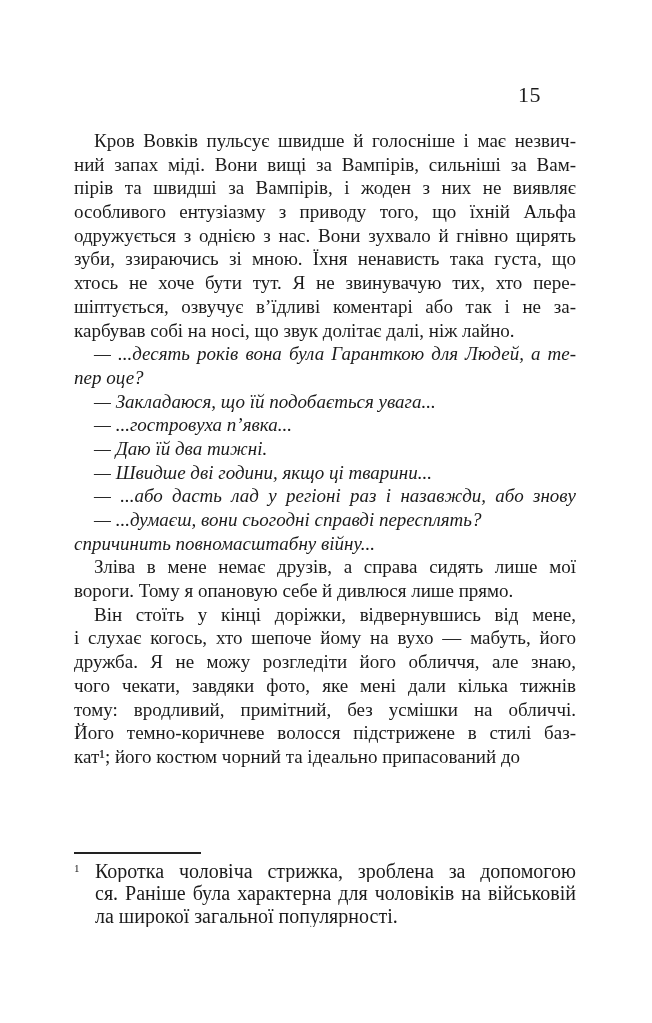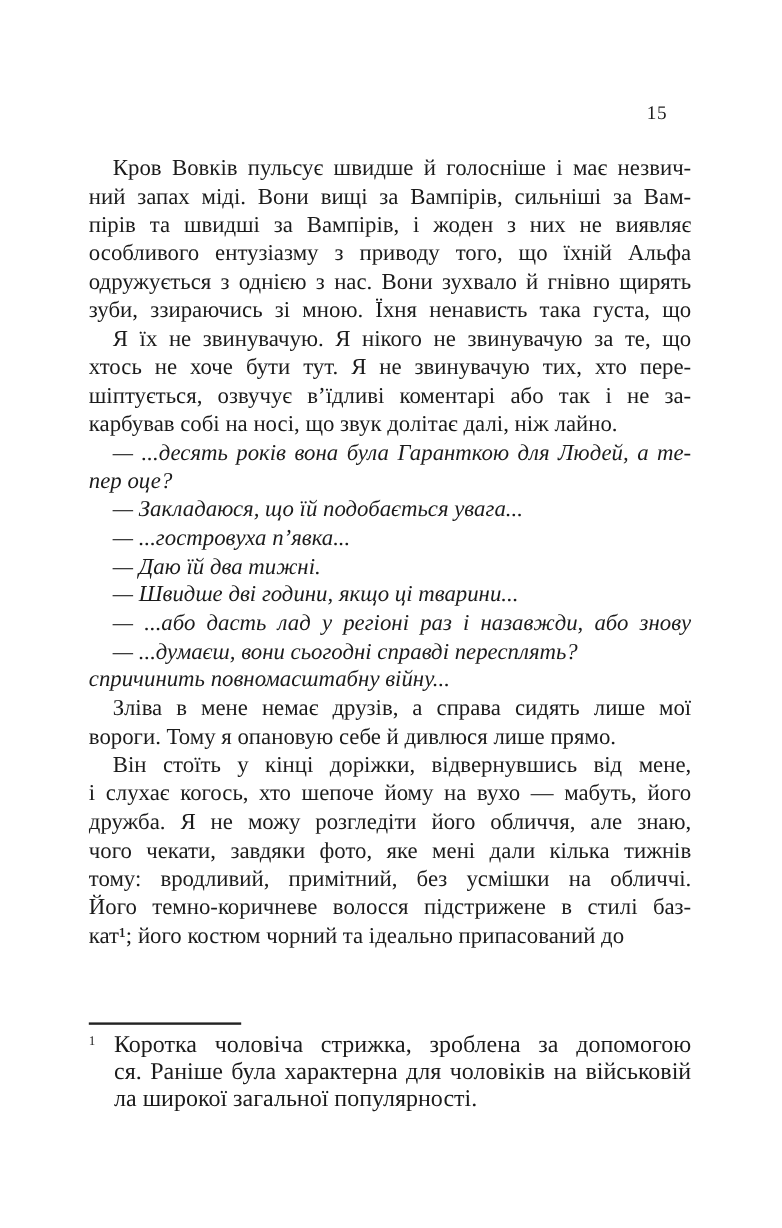--- a/index.html
+++ b/index.html
@@ -14,22 +14,22 @@
     background: #ffffff;
     font-family: "Liberation Serif", serif;
     color: #1b1b1b;
     overflow: hidden;
   }
   .folio {
     position: absolute;
     top: 83px;
     left: 518px;
     width: 38px;
-    text-align: right;
-    font-size: 16px;
+    text-align: left;
+    font-size: 22px;
     line-height: 24px;
     letter-spacing: 0.5px;
   }
   .text-block {
     position: absolute;
     top: 129px;
     left: 74px;
     width: 502px;
     font-size: 19px;
     line-height: 23.7px;
@@ -81,21 +81,20 @@
 <div class="page">
   <div class="folio">15</div>
 
   <div class="text-block">
       <div class="line indent">Кров Вовків пульсує швидше й голосніше і має незвич-</div>
       <div class="line">ний запах міді. Вони вищі за Вампірів, сильніші за Вам-</div>
       <div class="line">пірів та швидші за Вампірів, і жоден з них не виявляє</div>
       <div class="line">особливого ентузіазму з приводу того, що їхній Альфа</div>
       <div class="line">одружується з однією з нас. Вони зухвало й гнівно щирять</div>
       <div class="line">зуби, ззираючись зі мною. Їхня ненависть така густа, що</div>
-      <div class="line indent">Я їх не звинувачую. Я нікого не звинувачую за те, що</div>
       <div class="line">хтось не хоче бути тут. Я не звинувачую тих, хто пере-</div>
       <div class="line">шіптується, озвучує в’їдливі коментарі або так і не за-</div>
       <div class="line final">карбував собі на носі, що звук долітає далі, ніж лайно.</div>
       <div class="line italic indent">— ...десять років вона була Гаранткою для Людей, а те-</div>
       <div class="line italic final">пер оце?</div>
       <div class="line italic indent final">— Закладаюся, що їй подобається увага...</div>
       <div class="line italic indent final">— ...гостровуха п’явка...</div>
       <div class="line italic indent final">— Даю їй два тижні.</div>
       <div class="line italic indent final">— Швидше дві години, якщо ці тварини...</div>
       <div class="line italic indent">— ...або дасть лад у регіоні раз і назавжди, або знову</div>

